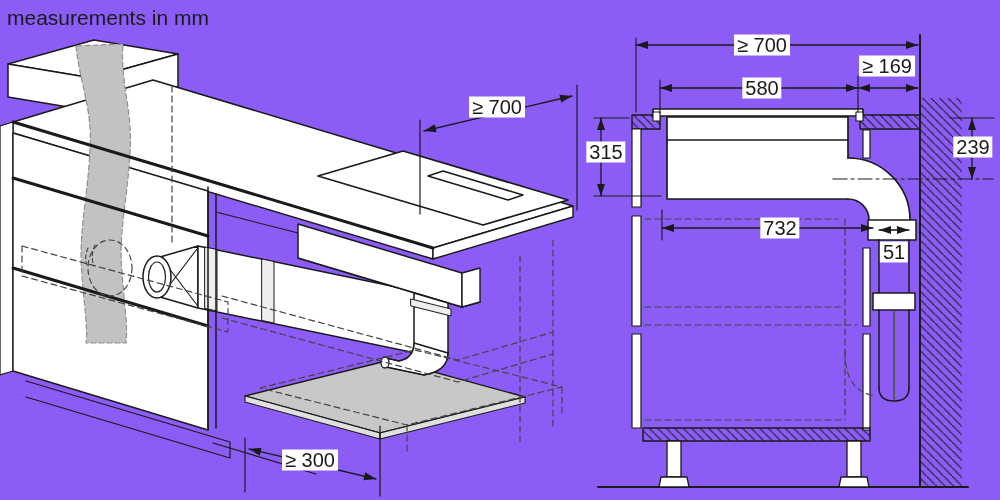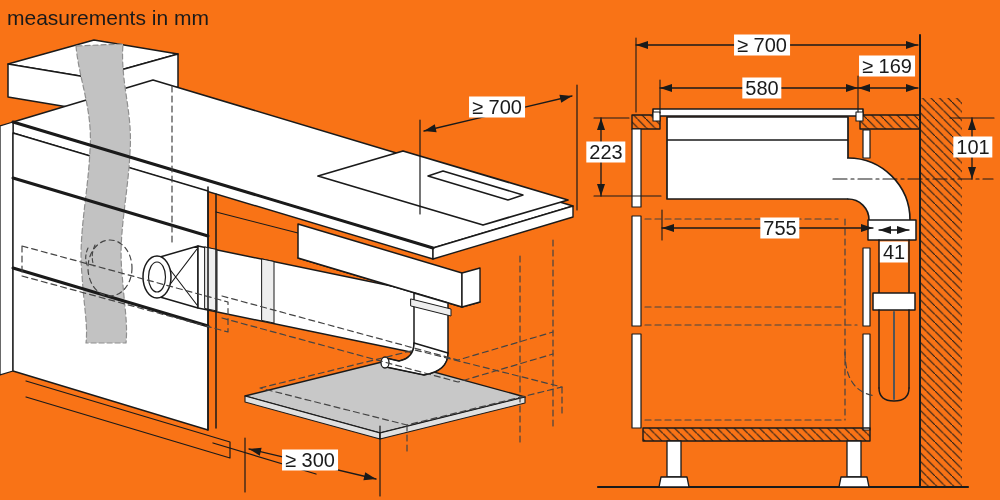--- a/index.html
+++ b/index.html
@@ -1,16 +1,16 @@
 <!DOCTYPE html>
 <html><head>
 <meta charset="utf-8">
 <style>
   html,body{margin:0;padding:0;background:#fff;}
-  #stage{position:relative;width:1000px;height:500px;background:#f97316;overflow:hidden;
+  #stage{position:relative;width:1000px;height:500px;background:#8b5cf6;overflow:hidden;
          font-family:"Liberation Sans", sans-serif;color:#1a1a1a;}
   #lineart{position:absolute;left:0;top:0;}
   .lbl{position:absolute;transform:translate(-50%,-50%);font-size:20px;line-height:1.05;
        white-space:nowrap;color:#1a1a1a;}
   .lbl.bg{background:#fff;padding:0 3px;}
   #title{position:absolute;left:7px;top:6px;font-size:21px;color:#1a1a1a;white-space:nowrap;}
 </style>
 </head>
 <body>
 
@@ -202,18 +202,18 @@
 </svg>
 
 <div id="title">measurements in mm</div>
 
 <div class="lbl bg" style="left:497px;top:107px">≥ 700</div>
 <div class="lbl bg" style="left:310px;top:460px">≥ 300</div>
 
 <div class="lbl bg" style="left:762px;top:45px">≥ 700</div>
 <div class="lbl bg" style="left:887px;top:66px">≥ 169</div>
 <div class="lbl bg" style="left:762px;top:88px">580</div>
-<div class="lbl bg" style="left:606px;top:152px">223</div>
-<div class="lbl bg" style="left:973px;top:147px">101</div>
-<div class="lbl bg" style="left:780px;top:228px">755</div>
-<div class="lbl bg" style="left:894px;top:252px">41</div>
+<div class="lbl bg" style="left:606px;top:152px">315</div>
+<div class="lbl bg" style="left:973px;top:147px">239</div>
+<div class="lbl bg" style="left:780px;top:228px">732</div>
+<div class="lbl bg" style="left:894px;top:252px">51</div>
 
 </div>
 
 </body></html>

